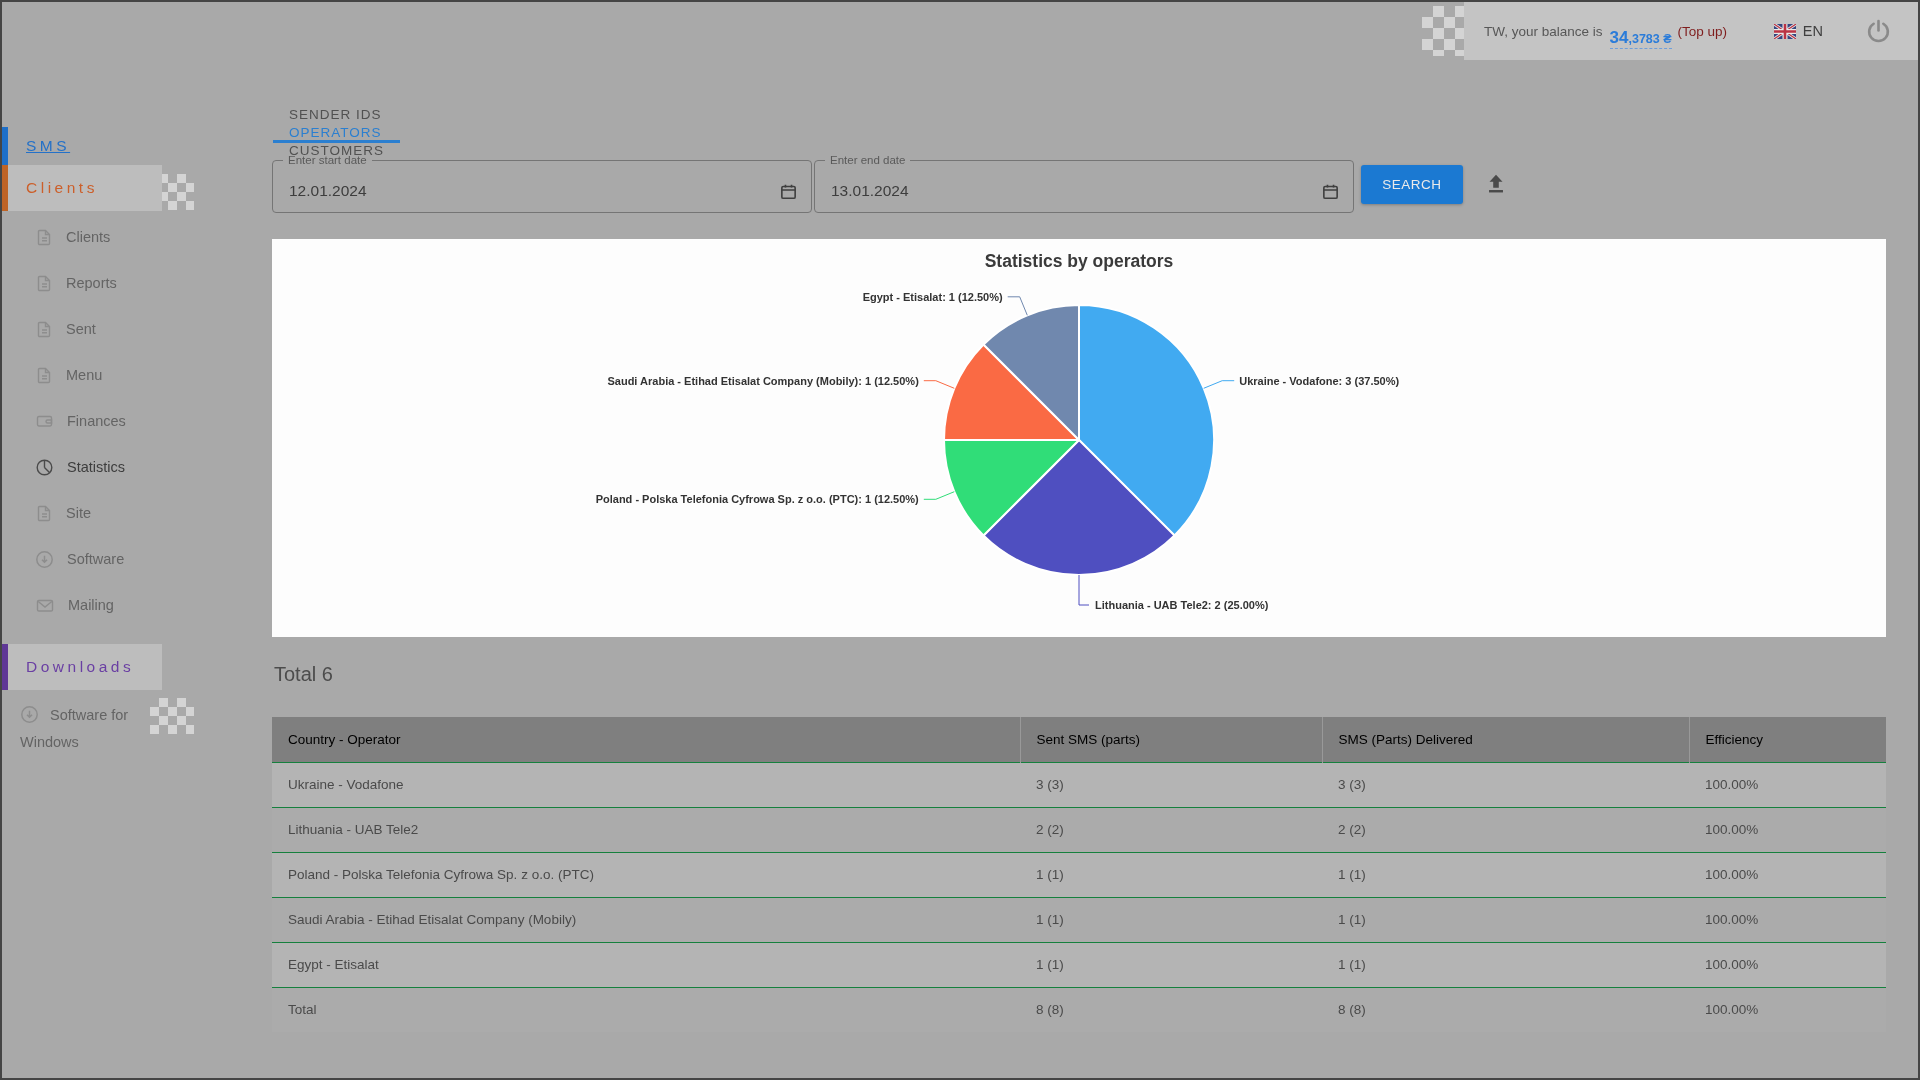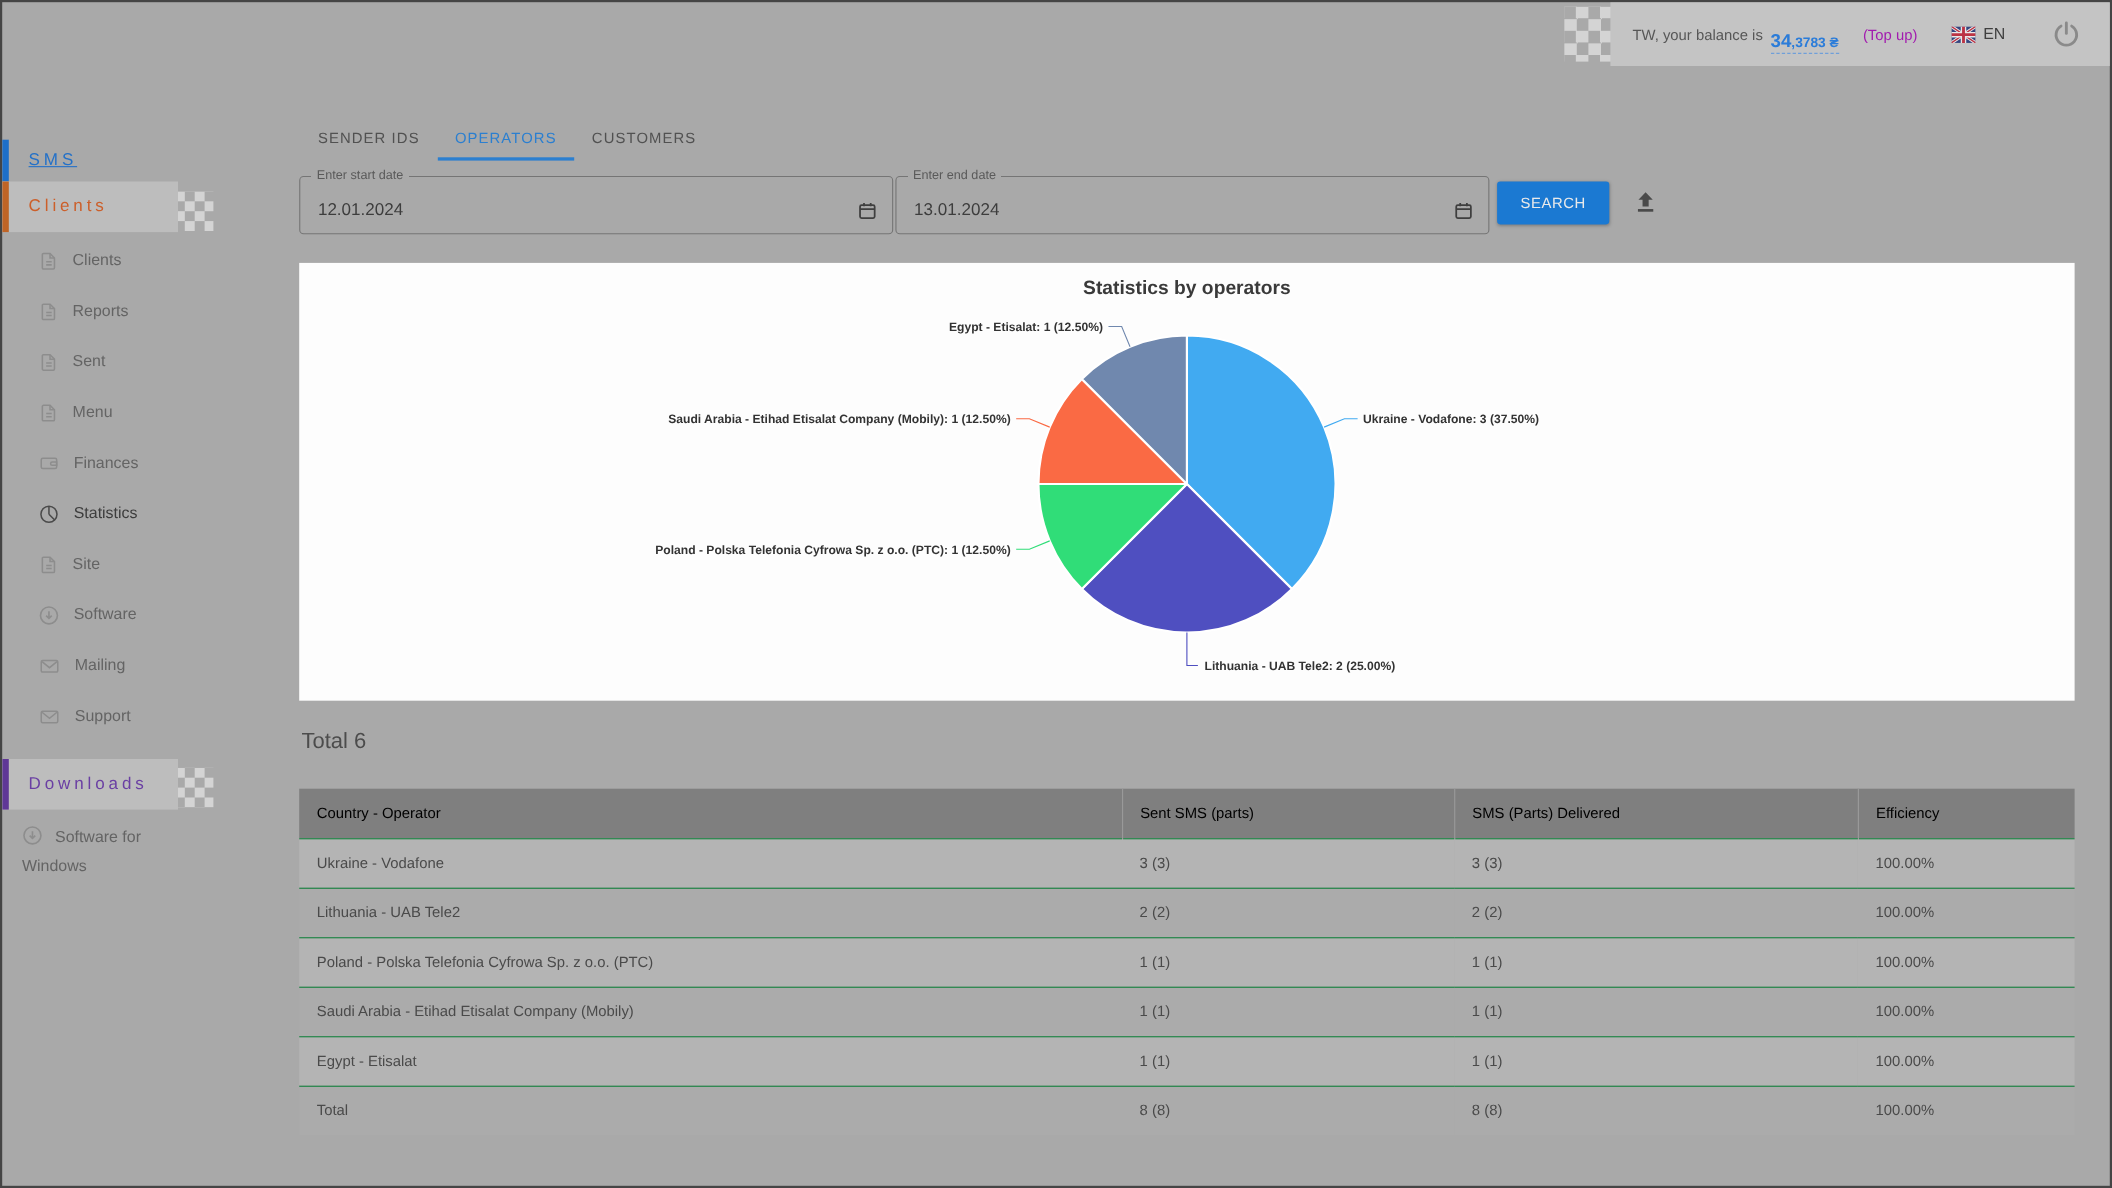--- a/index.html
+++ b/index.html
@@ -8,21 +8,21 @@
             border:2px solid #454545; overflow:hidden; }
 
   
   .topbar-panel { position:absolute; left:1462px; top:0; width:456px; height:58px;
     background:#c4c4c4; display:flex; align-items:center; padding:0 28px 0 20px; }
   .balance-prefix { font-size:13.5px; color:#575757; white-space:nowrap; }
   .balance-link { margin-left:7px; color:#2b7cd9; text-decoration:none;
     border-bottom:1px dashed #6f9fd9; white-space:nowrap; cursor:pointer;margin-top:15px; }
   .balance-int { font-size:17px; font-weight:bold; }
   .balance-frac { font-size:12.5px; font-weight:bold; }
-  .topup { margin-left:22px; font-size:13.5px; color:#a21caf; cursor:pointer; white-space:nowrap; }
+  .topup { margin-left:6px; font-size:13.5px; color:#7f1d1d; cursor:pointer; white-space:nowrap; }
   .lang { margin-left:auto; display:flex; align-items:center; gap:7px; cursor:pointer; }
   .lang-label { font-size:14.5px; color:#3f3f3f; }
   .power-btn { margin-left:42px; cursor:pointer; line-height:0; }
   .checker { position:absolute; pointer-events:none;
     background:repeating-conic-gradient(rgba(255,255,255,.5) 0% 25%, transparent 0% 50%); }
   .checker.top { left:1420px; top:4px; width:52px; height:50px; background-size:22px 22px; }
   .checker.side1 { left:148px; top:172px; width:44px; height:36px; background-size:18px 18px; }
   .checker.side2 { left:148px; top:696px; width:44px; height:36px; background-size:18px 18px; }
 
   
@@ -41,21 +41,21 @@
     color:#646464; font-size:14.5px; cursor:pointer; }
   .nav-item .nav-icon { line-height:0; margin-right:13px; }
   .nav-item svg { stroke:#8d8d8d; }
   .nav-item.active { color:#3d3d3d; }
   .nav-item.active svg { stroke:#4a4a4a; }
   .nav-item-wrap { margin-top:12px; width:175px; padding-left:18px; line-height:27px;
     color:#646464; font-size:14.5px; cursor:pointer; }
   .nav-item-wrap svg { stroke:#8d8d8d; vertical-align:-4px; margin-right:11px; }
 
   
-  .tabs { position:absolute; left:271px; top:105px; height:39px; display:flex; }
+  .tabs { position:absolute; left:271px; top:105px; height:39px; display:flex;flex-direction:column; }
   .tab { padding:0 16px; display:flex; align-items:center; font-size:13.5px;
     letter-spacing:1px; color:#515151; cursor:pointer; border-bottom:3px solid transparent; }
   .tab.active { color:#2b7fd0; border-bottom-color:#2b7fd0; }
 
   
   .date-field { position:absolute; top:152px; height:59px; width:540px;
     border:1px solid #757575; border-radius:4px; cursor:text; }
   .date-field legend { font-size:11.5px; color:#5a5a5a; padding:0 5px; margin-left:10px; }
   .date-value { position:absolute; left:16px; top:50%; transform:translateY(-38%);
     font-size:15.5px; color:#3d3d3d; }
@@ -187,27 +187,20 @@
               <path d="M9 5.4 v6 M6.6 9.2 L9 11.6 L11.4 9.2"></path>
             </svg></span>
           <span class="nav-label">Software</span>
         </div>
         <div class="nav-item">
           <span class="nav-icon"><svg width="20" height="17" viewBox="0 0 20 17" fill="none" stroke-width="1.4">
               <rect x="2.5" y="3.5" width="15" height="10.5" rx="1.3"></rect>
               <path d="M3.2 4.5 L10 10 L16.8 4.5"></path>
             </svg></span>
           <span class="nav-label">Mailing</span>
-        </div>
-        <div class="nav-item">
-          <span class="nav-icon"><svg width="20" height="17" viewBox="0 0 20 17" fill="none" stroke-width="1.4">
-              <rect x="2.5" y="3.5" width="15" height="10.5" rx="1.3"></rect>
-              <path d="M3.2 4.5 L10 10 L16.8 4.5"></path>
-            </svg></span>
-          <span class="nav-label">Support</span>
         </div>
       </div>
     <div class="side-section sec-downloads">
       <span class="bar"></span>
       <span>Downloads</span>
     </div>
     <div class="nav-item-wrap">
       <svg width="19" height="19" viewBox="0 0 18 18" fill="none" stroke-width="1.4">
           <circle cx="9" cy="9" r="7.3"></circle>
           <path d="M9 5.4 v6 M6.6 9.2 L9 11.6 L11.4 9.2"></path>

